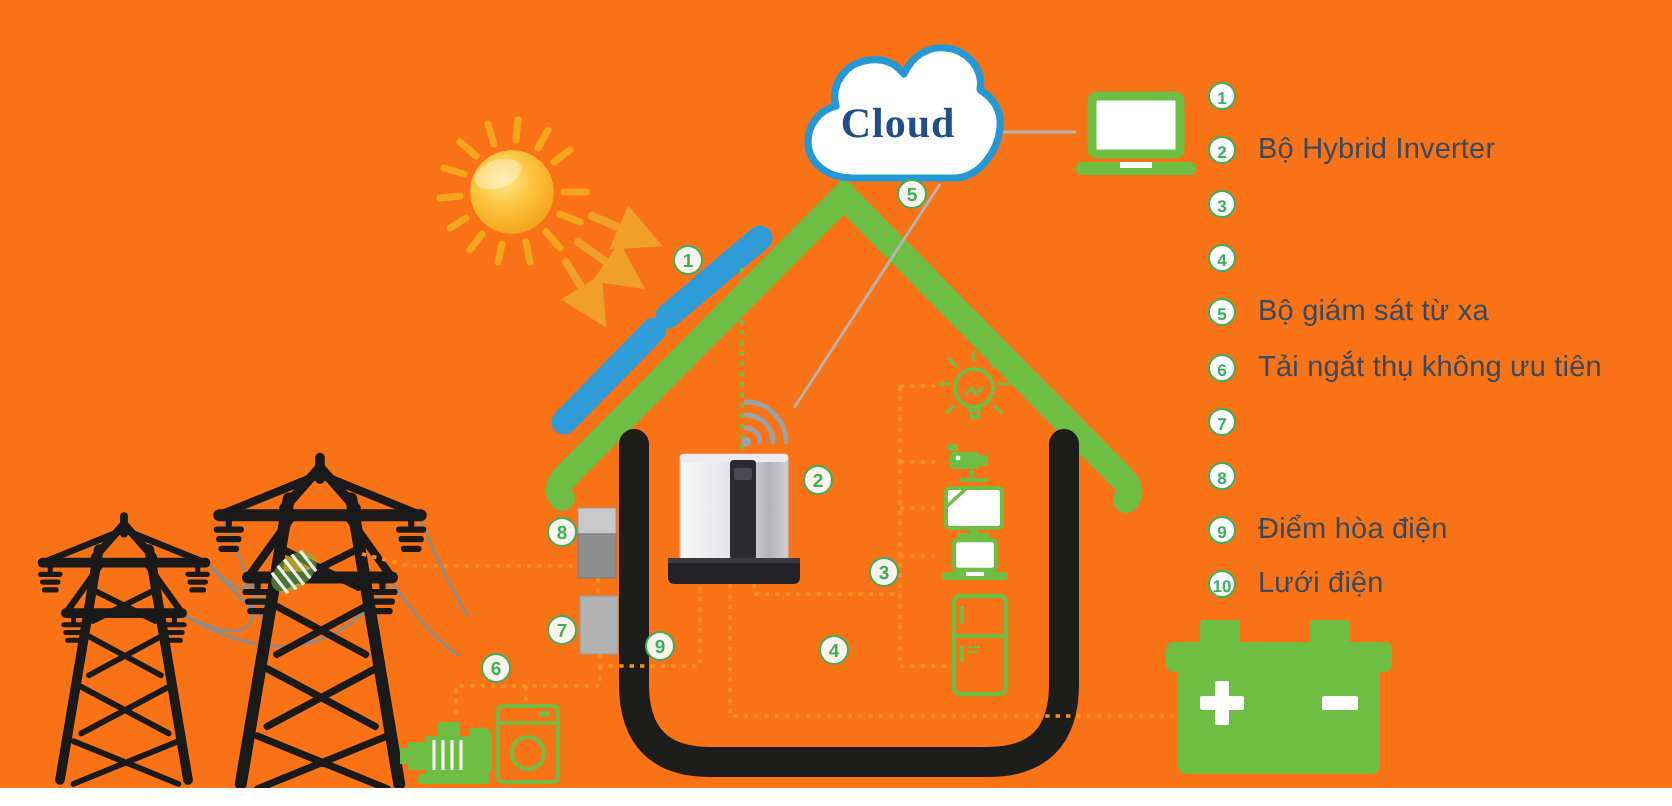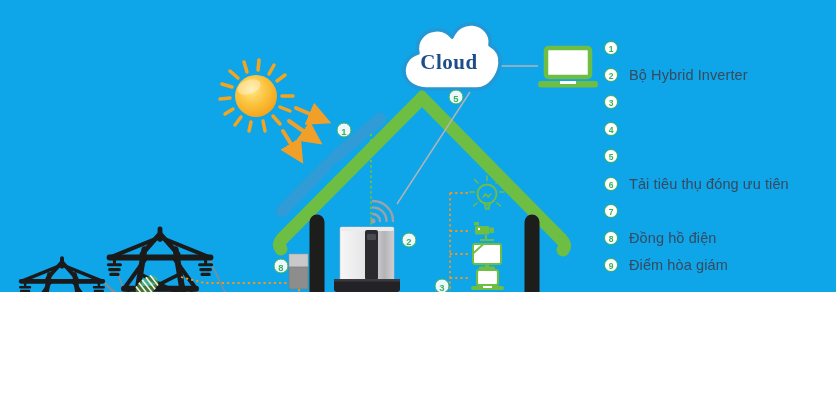--- a/index.html
+++ b/index.html
@@ -1,16 +1,16 @@
 <!DOCTYPE html>
 <html><head>
 <meta charset="utf-8">
 <style>
   html,body{margin:0;padding:0;background:#fff;}
-  #stage{position:relative;width:836px;height:292px;background:#0ea5e9;overflow:hidden;
+  #stage{position:relative;width:836px;height:394px;background:#f97316;overflow:hidden;
          font-family:"Liberation Sans",sans-serif;}
   #art{position:absolute;left:0;top:0;}
   
   .marker{position:absolute;width:15px;height:15px;border:1.5px solid #3bb05c;border-radius:50%;
           color:#3bb05c;font-size:9.5px;font-weight:700;line-height:15px;text-align:center;
           background:rgba(255,255,255,.92);transform:translate(-50%,-50%);box-sizing:border-box;}
   
   #legend{position:absolute;left:604px;top:34px;display:flex;flex-direction:column;}
   .legend-row{display:flex;align-items:center;height:27.2px;}
   .circ{width:14px;height:14px;border:1.4px solid #3bb05c;border-radius:50%;color:#3bb05c;
@@ -251,31 +251,35 @@
     <span class="legend-label">Bộ Hybrid Inverter</span>
   </div>
   <div class="legend-row">
     <span class="circ">3</span>
   </div>
   <div class="legend-row">
     <span class="circ">4</span>
   </div>
   <div class="legend-row">
     <span class="circ">5</span>
+    <span class="legend-label">Bộ giám sát từ xa</span>
   </div>
   <div class="legend-row">
     <span class="circ">6</span>
-    <span class="legend-label">Tải tiêu thụ đóng ưu tiên</span>
+    <span class="legend-label">Tải ngắt thụ không ưu tiên</span>
   </div>
   <div class="legend-row">
     <span class="circ">7</span>
   </div>
   <div class="legend-row">
     <span class="circ">8</span>
-    <span class="legend-label">Đồng hồ điện</span>
   </div>
   <div class="legend-row">
     <span class="circ">9</span>
-    <span class="legend-label">Điểm hòa giám</span>
+    <span class="legend-label">Điểm hòa điện</span>
+  </div>
+  <div class="legend-row">
+    <span class="circ">10</span>
+    <span class="legend-label">Lưới điện</span>
   </div>
 </div>
 
 </div>
 
 </body></html>

